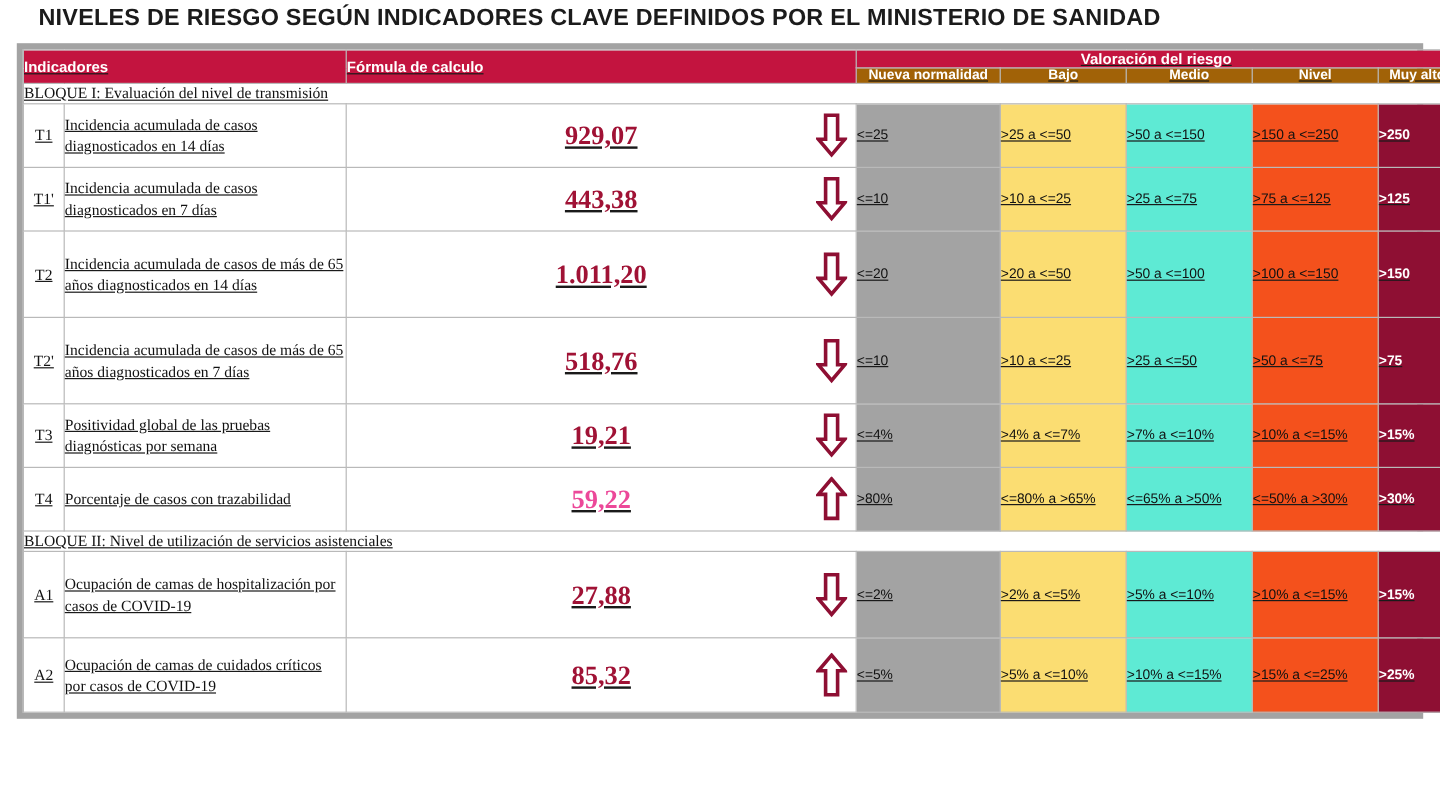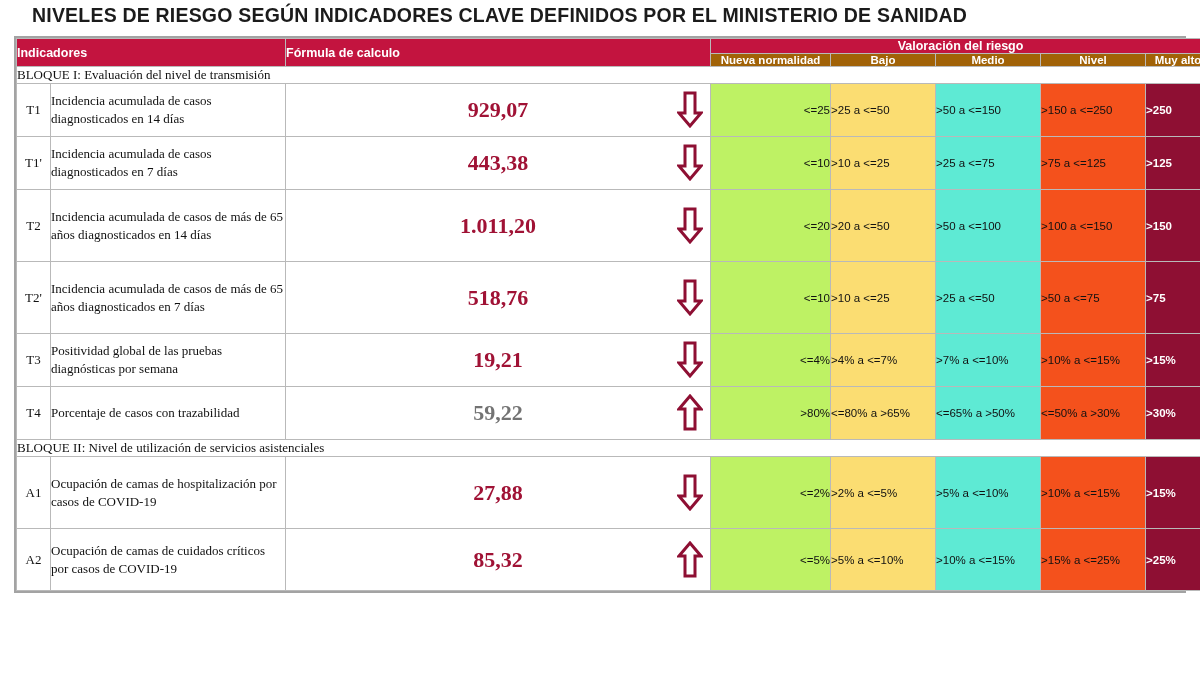--- a/index.html
+++ b/index.html
@@ -20,21 +20,22 @@
     font-size: 19.5px;
     letter-spacing: 0.2px;
     color: #1b1b1b;
     padding: 2px 0 0 32px;
     height: 26px;
     line-height: 26px;
     white-space: nowrap;
   }
   .table-wrap {
     margin: 8px 14px 0 14px;
-    border: 2px solid #a3a3a3;
+    border: 5px solid #a3a3a3;
+    text-decoration: underline;
   }
   table.risk {
     border-collapse: collapse;
     width: 1172px;
     table-layout: fixed;
     font-size: 12.5px;
   }
   table.risk td, table.risk th {
     border: 1px solid #b9b9b9;
     padding: 0;
@@ -101,41 +102,41 @@
   .valnum {
     flex: 1;
     text-align: center;
     font-family: "Liberation Serif", serif;
     font-weight: bold;
     font-size: 22px;
     color: #a01235;
     padding-left: 40px;
   }
   .valnum.amber {
-    color: #737373;
+    color: #ec4899;
     text-align: center;
   }
   .arrow {
     width: 40px;
     text-align: center;
     flex: 0 0 40px;
   }
   .arrow svg {
     display: block;
     margin: 0 auto;
   }
   
   .risk-cell {
     font-family: "Liberation Sans", sans-serif;
     font-size: 11.5px;
     padding: 6px 6px;
     color: #111111;
     white-space: nowrap;
   }
-  .c-nn { background: #bef264; text-align: right; }
+  .c-nn { background: #a3a3a3; }
   .c-bajo { background: #fbdd72; }
   .c-medio { background: #5eead4; }
   .c-alto { background: #f4511c; }
   .c-muyalto { background: #8e0f33; color: #ffffff; font-weight: bold; }
 </style>
 </head>
 <body>
 
 <div class="page-title">NIVELES DE RIESGO SEGÚN INDICADORES CLAVE DEFINIDOS POR EL MINISTERIO DE SANIDAD</div>
 

